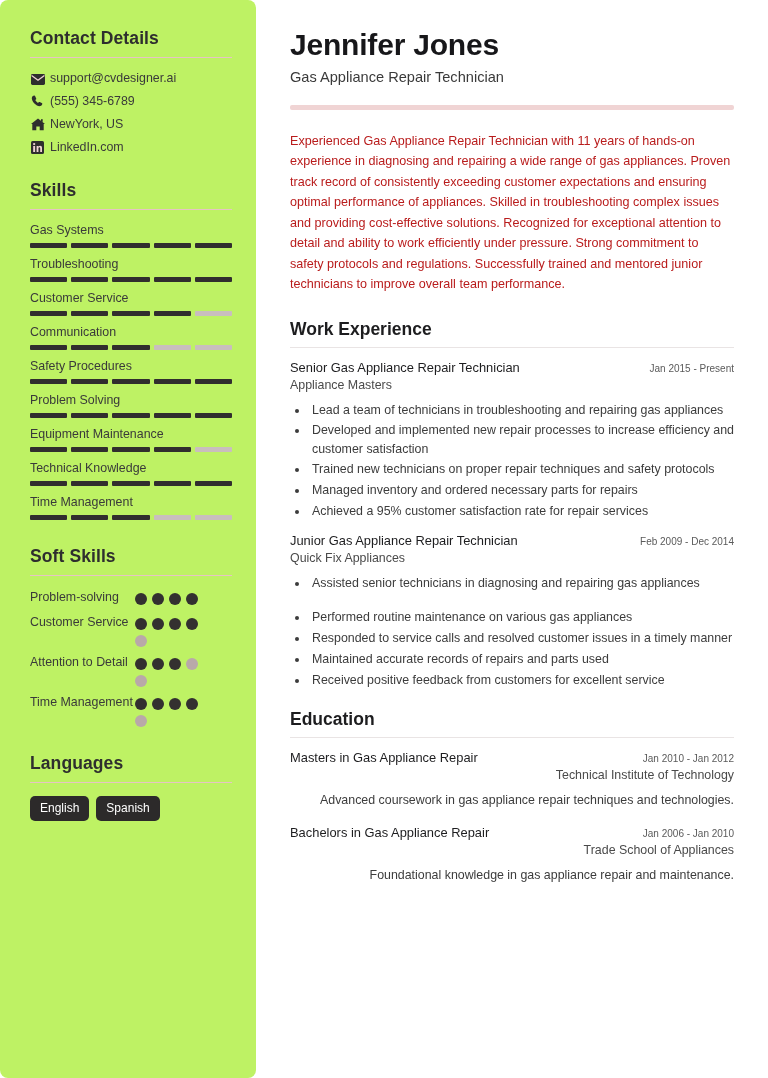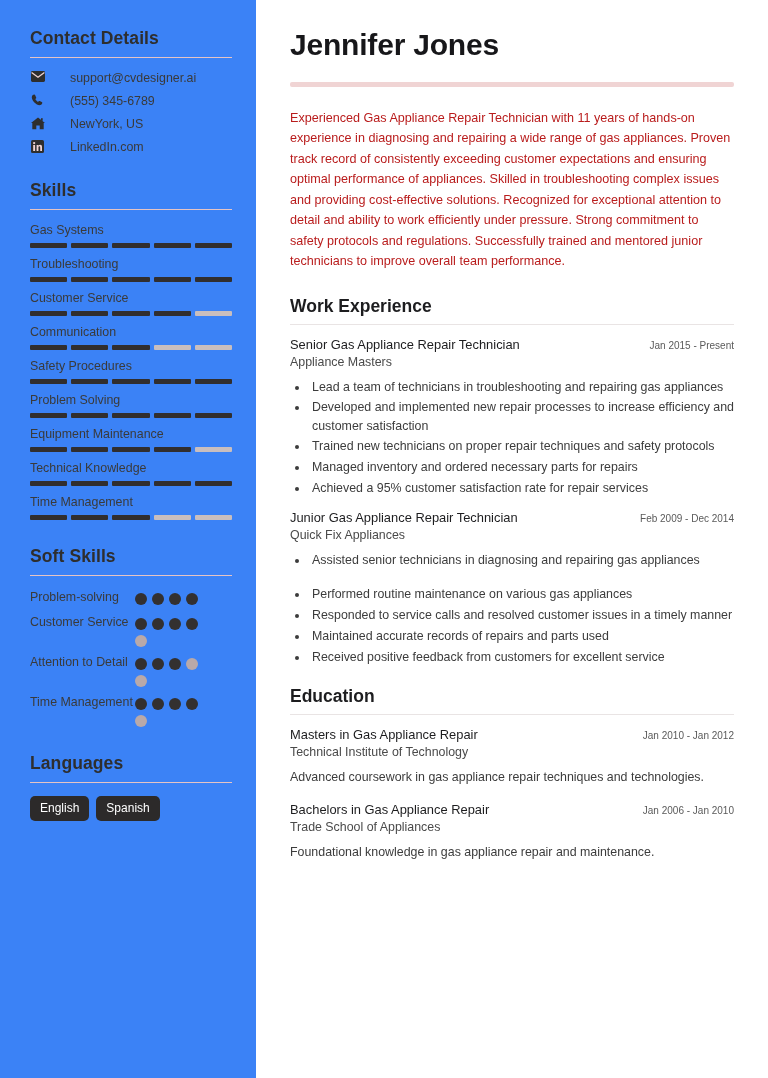--- a/index.html
+++ b/index.html
@@ -16,22 +16,23 @@
     display: flex;
     width: 768px;
     height: 1078px;
     background: #ffffff;
   }
 
   
   .sidebar {
     width: 256px;
     flex: 0 0 256px;
-    background: #3b82f6;
+    background: #bef264;
     padding: 28px 24px 20px 30px;
+    border-radius: 8px;
   }
 
   .side-section { margin-bottom: 26px; }
 
   .side-heading {
     font-size: 17.5px;
     font-weight: bold;
     color: #2e2e2e;
     letter-spacing: 0.1px;
     padding-bottom: 8px;
@@ -39,22 +40,22 @@
 
   .side-rule {
     height: 1px;
     background: #e6c4c4;
     margin-bottom: 13px;
   }
 
   
   .contact-row {
     display: flex;
-    align-items: flex-start;
-    gap: 25px;
+    align-items: flex-end;
+    gap: 5px;
     margin-bottom: 9px;
   }
   .contact-ico {
     width: 15px;
     flex: 0 0 15px;
     display: flex;
     align-items: center;
     justify-content: center;
     color: #2e2e2e;
   }
@@ -202,21 +203,21 @@
   .bullets li.blank {
     list-style: none;
     height: 11px;
   }
   .entry-desc {
     font-size: 12.4px;
     line-height: 1.5;
     color: #3c3c3c;
     margin-top: 9px;
   }
-  .edu-block { margin-bottom: 16px; }
+  .edu-block { margin-bottom: 16px; text-align: right; }
   .sec-gap { margin-top: 20px; }
 </style>
 </head>
 <body>
 
 <div class="resume">
 
   <aside class="sidebar">
 
     <section class="side-section">
@@ -413,20 +414,21 @@
           <span class="lang-pill">English</span>
           <span class="lang-pill">Spanish</span>
         </div>
     </section>
 
   </aside>
 
   <main class="main">
 
     <h1 class="name">Jennifer Jones</h1>
+    <div class="job-title">Gas Appliance Repair Technician</div>
     <div class="accent-rule"></div>
 
     <p class="summary">Experienced Gas Appliance Repair Technician with 11 years of hands-on experience in diagnosing and repairing a wide range of gas appliances. Proven track record of consistently exceeding customer expectations and ensuring optimal performance of appliances. Skilled in troubleshooting complex issues and providing cost-effective solutions. Recognized for exceptional attention to detail and ability to work efficiently under pressure. Strong commitment to safety protocols and regulations. Successfully trained and mentored junior technicians to improve overall team performance.</p>
 
     <section>
       <div class="main-heading">Work Experience</div>
       <div class="main-rule"></div>
       <div id="work-list">
           <div class="entry">
             <div class="entry-top">

